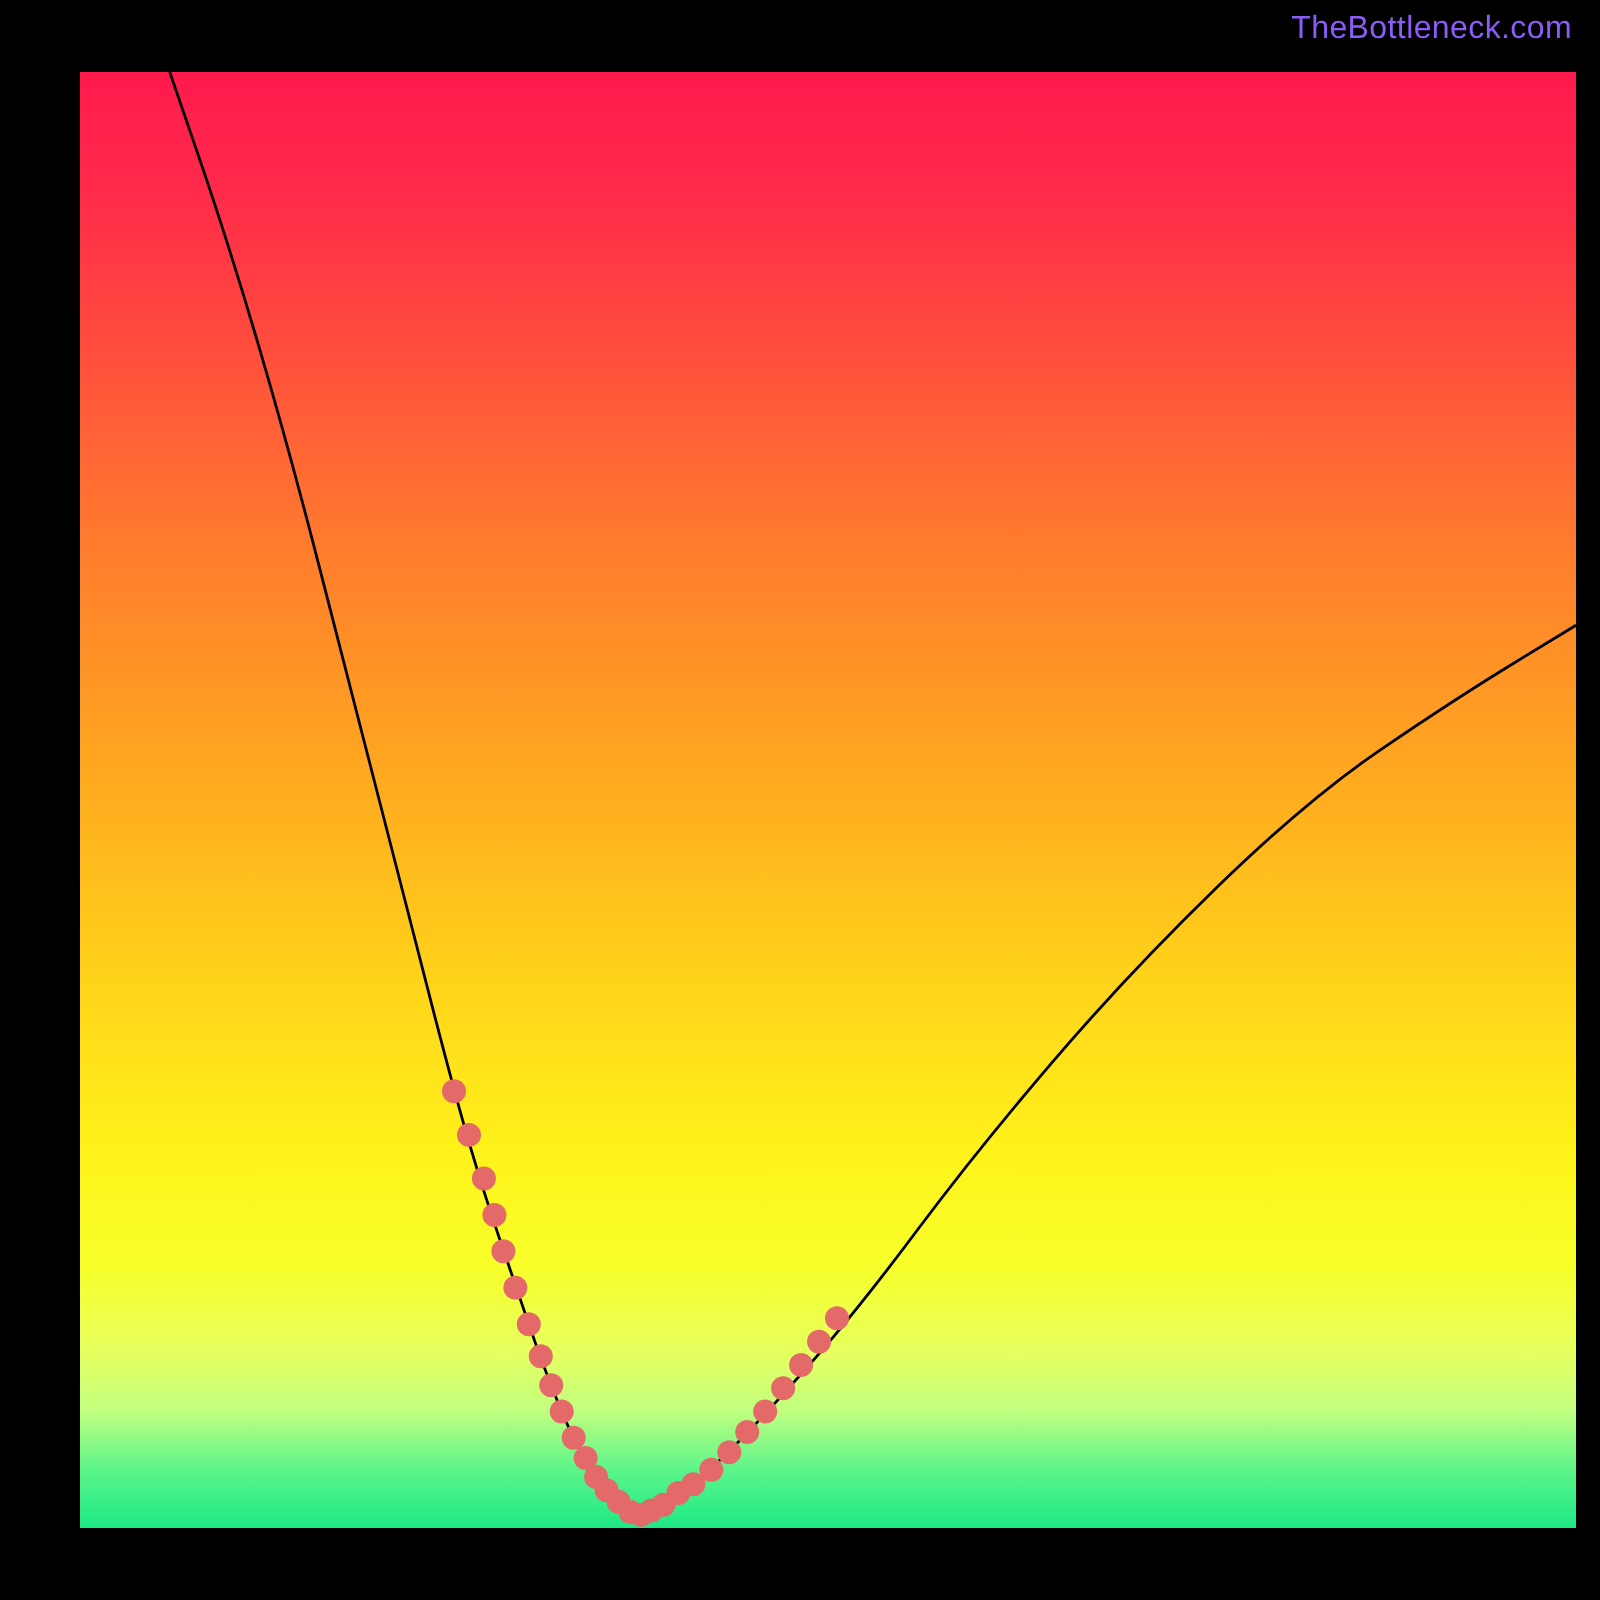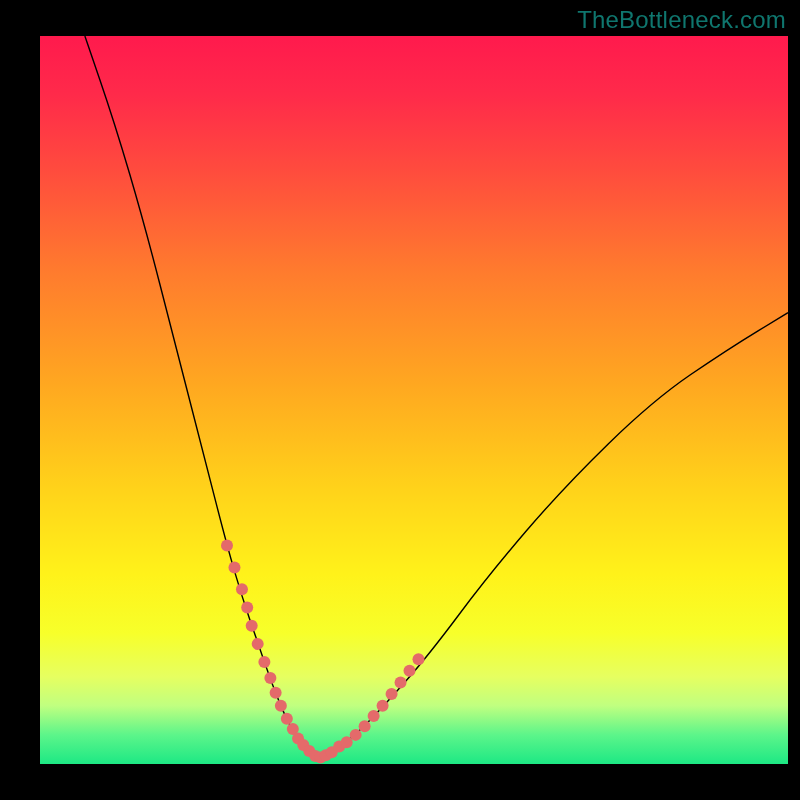--- a/index.html
+++ b/index.html
@@ -35,22 +35,22 @@
       #e6ff60 88%,
       #c0ff80 92%,
       #5cf58a 96%,
       #1de884 100%
     );
   }
   .watermark {
     position: absolute;
     top: 6px;
     right: 14px;
-    color: #0f766e;
-    font-size: 24px;
+    color: #8b5cf6;
+    font-size: 16px;
     font-weight: 500;
     letter-spacing: 0.2px;
     z-index: 20;
   }
   svg.curve {
     position: absolute;
     left: 0; top: 0;
     width: 748px; height: 728px;
     z-index: 5;
   }

